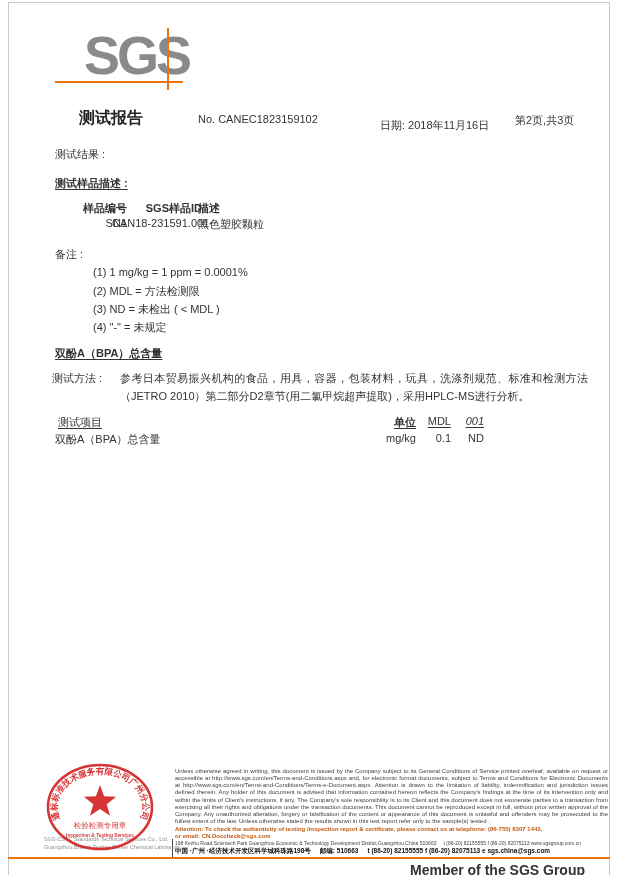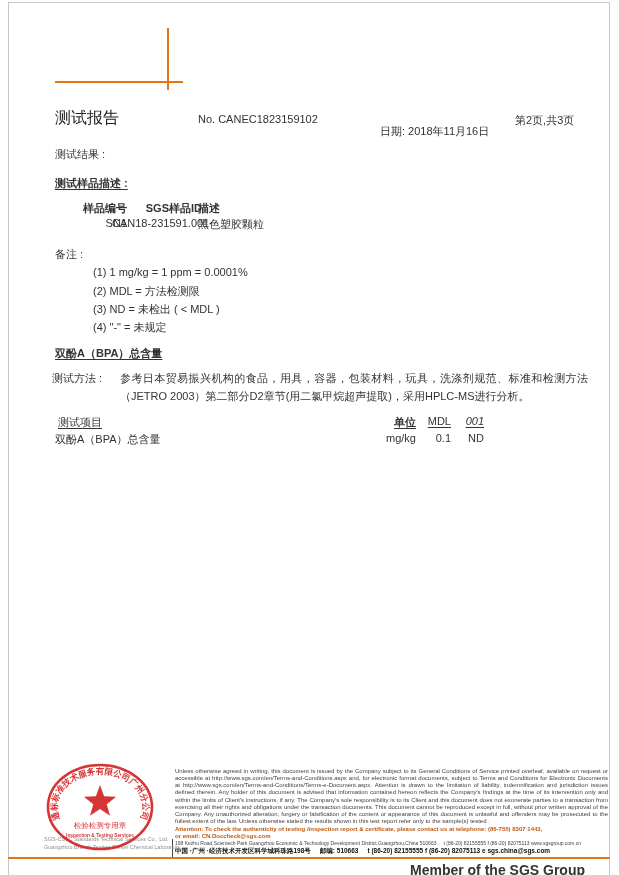--- a/index.html
+++ b/index.html
@@ -5,21 +5,21 @@
   html,body{margin:0;padding:0;background:#ffffff;}
   .page{position:relative;width:619px;height:875px;background:#fff;overflow:hidden;
         font-family:"Liberation Sans","DejaVu Sans",sans-serif;color:#333;font-size:11px;}
   .frame{position:absolute;left:8px;top:2px;width:600px;height:873px;
          border-top:1px solid #c9c9c9;border-left:1px solid #c9c9c9;border-right:1px solid #c9c9c9;}
   .abs{position:absolute;white-space:nowrap;}
   .logo-text{position:absolute;font-size:54px;font-weight:bold;letter-spacing:-3px;
              color:#8a8a8a;line-height:1;}
   .hline{height:2px;background:#e87511;}
   .vline{width:2px;background:#e87511;}
-  .title{font-size:16px;font-weight:normal;color:#222;}
+  .title{font-size:16px;font-weight:bold;color:#222;margin-left:24px;}
   .bold{font-weight:bold;}
   .ul{text-decoration:underline;text-underline-offset:2px;}
   .it{font-style:italic;text-decoration:underline;}
   .ctr{text-align:right;}
   .note-line{position:absolute;left:93px;}
   .method-text{position:absolute;left:120px;top:370px;width:468px;white-space:normal;
                line-height:17.5px;text-align:justify;}
   .legal{position:absolute;left:175px;top:768px;width:433px;font-size:6px;line-height:7.15px;
          color:#3f3f3f;text-align:justify;white-space:normal;}
   .attention{position:absolute;left:175px;top:826px;width:433px;font-size:6px;line-height:6.9px;
@@ -33,26 +33,27 @@
   .orange-rule{position:absolute;left:8px;top:857px;width:602px;height:2px;background:#e87511;}
   .member{position:absolute;left:410px;top:862px;width:175px;text-align:center;
           font-size:14px;font-weight:bold;color:#333;}
 </style>
 </head>
 <body>
 
 <div class="page">
   <div class="frame"></div>
 
+  <div class="logo-text" style="left:84px;top:28px">SGS</div>
   <div class="abs hline" style="left:55px;top:81px;width:128px"></div>
   <div class="abs vline" style="left:167px;top:28px;height:62px"></div>
 
   <div class="abs title" style="left:55px;top:108px">测试报告</div>
   <div class="abs" style="left:198px;top:113px">No. CANEC1823159102</div>
-  <div class="abs" style="left:380px;top:124px">日期: 2018年11月16日</div>
+  <div class="abs" style="left:380px;top:118px">日期: 2018年11月16日</div>
   <div class="abs" style="left:515px;top:113px">第2页,共3页</div>
 
   <div class="abs" style="left:55px;top:147px">测试结果 :</div>
 
   <div class="abs bold ul" style="left:55px;top:176px">测试样品描述 :</div>
 
   <div class="abs bold ctr" style="left:55px;top:201px;width:72px">样品编号</div>
   <div class="abs bold ctr" style="left:112px;top:201px;width:90px">SGS样品ID</div>
   <div class="abs bold" style="left:198px;top:201px">描述</div>
   <div class="abs ctr" style="left:55px;top:217px;width:72px">SN1</div>
@@ -60,21 +61,21 @@
   <div class="abs" style="left:198px;top:217px">黑色塑胶颗粒</div>
 
   <div class="abs" style="left:55px;top:247px">备注 :</div>
   <div class="note-line" style="top:266px">(1) 1 mg/kg = 1 ppm = 0.0001%</div>
   <div class="note-line" style="top:284px">(2) MDL = 方法检测限</div>
   <div class="note-line" style="top:302px">(3) ND = 未检出 ( &lt; MDL )</div>
   <div class="note-line" style="top:320px">(4) "-" = 未规定</div>
 
   <div class="abs bold ul" style="left:55px;top:346px">双酚A（BPA）总含量</div>
   <div class="abs" style="left:52px;top:371px">测试方法 :</div>
-  <div class="method-text">参考日本贸易振兴机构的食品，用具，容器，包装材料，玩具，洗涤剂规范、标准和检测方法（JETRO 2003）第二部分D2章节(用二氯甲烷超声提取)，采用HPLC-MS进行分析。</div>
+  <div class="method-text">参考日本贸易振兴机构的食品，用具，容器，包装材料，玩具，洗涤剂规范、标准和检测方法（JETRO 2010）第二部分D2章节(用二氯甲烷超声提取)，采用HPLC-MS进行分析。</div>
 
   <div class="abs ul" style="left:58px;top:415px">测试项目</div>
   <div class="abs ul ctr bold" style="left:376px;top:415px;width:40px;font-weight:bold">单位</div>
   <div class="abs ul ctr" style="left:415px;top:415px;width:36px">MDL</div>
   <div class="abs ul it ctr" style="left:448px;top:415px;width:36px">001</div>
   <div class="abs" style="left:55px;top:432px">双酚A（BPA）总含量</div>
   <div class="abs ctr" style="left:376px;top:432px;width:40px">mg/kg</div>
   <div class="abs ctr" style="left:415px;top:432px;width:36px">0.1</div>
   <div class="abs ctr" style="left:448px;top:432px;width:36px">ND</div>
 

